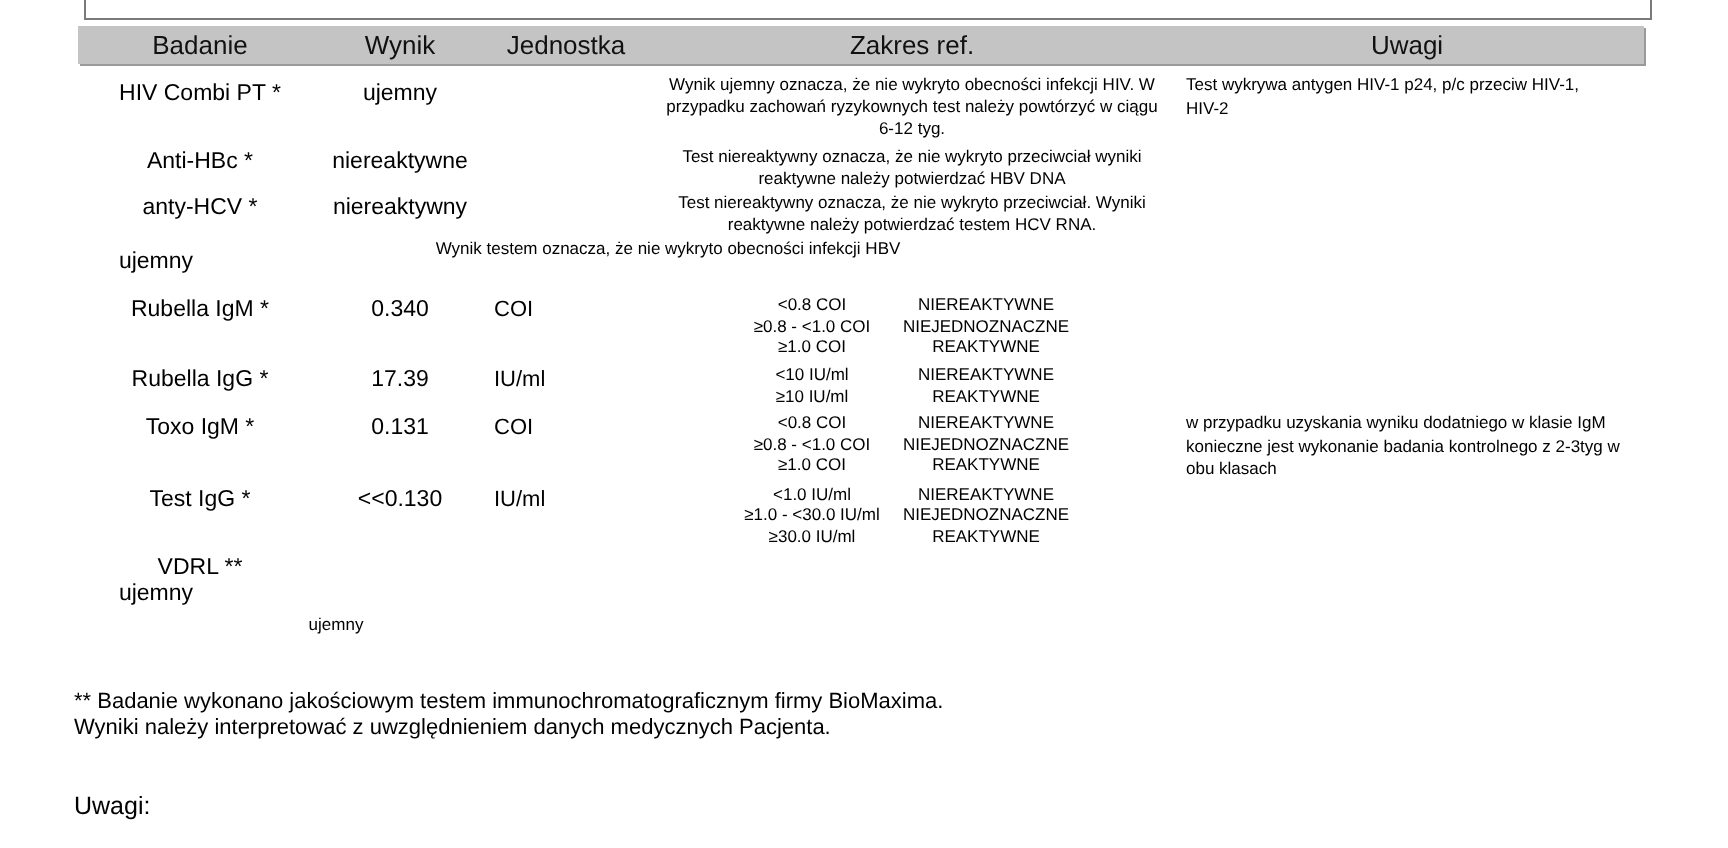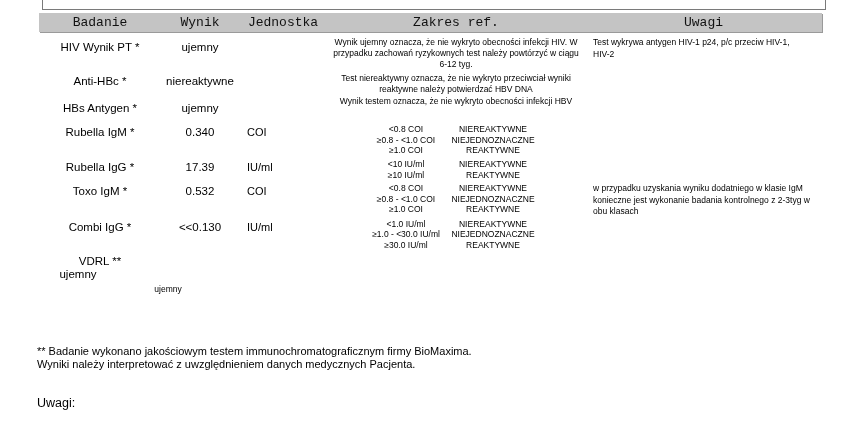--- a/index.html
+++ b/index.html
@@ -17,21 +17,21 @@
   .top-box{
     position:absolute;left:42px;top:-6px;width:784px;height:16px;
     background:#fff;border:1px solid var(--border);box-sizing:border-box;
   }
   
   .report-table{position:absolute;left:39px;top:13px;width:783px;}
   .thead{
     display:flex;align-items:center;height:19px;background:var(--header-bg);
     box-shadow:1px 1px 0 var(--header-shadow);font-size:13px;color:#111;
   }
-  .th{text-align:center;font-family:Liberation Mono, monospace;}
+  .th{text-align:center;}
   .w-name{width:122px;}
   .w-result{width:78px;}
   .w-unit{width:88px;}
   .w-ref{width:258px;}
   .w-note{width:237px;}
   .trow{display:flex;align-items:flex-start;}
   .cell{box-sizing:border-box;}
   .c-name{width:122px;text-align:center;font-size:11.5px;padding-top:3px;}
   .c-result{width:78px;text-align:center;font-size:11.5px;padding-top:3px;}
   .c-unit{width:88px;text-align:left;padding-left:8px;font-size:11px;padding-top:3px;}
@@ -69,21 +69,21 @@
   <div class="report-table">
     <div class="thead">
       <div class="th w-name">Badanie</div>
       <div class="th w-result">Wynik</div>
       <div class="th w-unit">Jednostka</div>
       <div class="th w-ref">Zakres ref.</div>
       <div class="th w-note">Uwagi</div>
     </div>
 
     <div class="trow r0">
-      <div class="cell c-name">HIV Wynik PT *</div>
+      <div class="cell c-name">HIV Combi PT *</div>
       <div class="cell c-result">ujemny</div>
       <div class="cell c-unit"></div>
       <div class="cell c-ref">
         <div class="ref-text">Wynik ujemny oznacza, że nie wykryto obecności infekcji HIV. W
 przypadku zachowań ryzykownych test należy powtórzyć w ciągu
 6-12 tyg.</div>
       </div>
       <div class="cell c-note">Test wykrywa antygen HIV-1 p24, p/c przeciw HIV-1,
 HIV-2</div>
     </div>
@@ -92,23 +92,32 @@
       <div class="cell c-name">Anti-HBc *</div>
       <div class="cell c-result">niereaktywne</div>
       <div class="cell c-unit"></div>
       <div class="cell c-ref">
         <div class="ref-text">Test niereaktywny oznacza, że nie wykryto przeciwciał wyniki
 reaktywne należy potwierdzać HBV DNA</div>
       </div>
       <div class="cell c-note"></div>
     </div>
 
+    <div class="trow r2">
+      <div class="cell c-name">anty-HCV *</div>
+      <div class="cell c-result">niereaktywny</div>
+      <div class="cell c-unit"></div>
+      <div class="cell c-ref">
+        <div class="ref-text">Test niereaktywny oznacza, że nie wykryto przeciwciał. Wyniki
+reaktywne należy potwierdzać testem HCV RNA.</div>
+      </div>
+      <div class="cell c-note"></div>
+    </div>
 
     <div class="trow r3">
-      <div class="cell c-name">HBs Antygen *</div>
       <div class="cell c-result">ujemny</div>
       <div class="cell c-unit"></div>
       <div class="cell c-ref">
         <div class="ref-text">Wynik testem oznacza, że nie wykryto obecności infekcji HBV</div>
       </div>
       <div class="cell c-note"></div>
     </div>
 
     <div class="trow r4">
       <div class="cell c-name">Rubella IgM *</div>
@@ -143,21 +152,21 @@
         <div class="ref-line">
           <span class="rr-range">≥10 IU/ml</span>
           <span class="rr-label">REAKTYWNE</span>
         </div>
       </div>
       <div class="cell c-note"></div>
     </div>
 
     <div class="trow r6">
       <div class="cell c-name">Toxo IgM *</div>
-      <div class="cell c-result">0.532</div>
+      <div class="cell c-result">0.131</div>
       <div class="cell c-unit">COI</div>
       <div class="cell c-ref">
         <div class="ref-line">
           <span class="rr-range">&lt;0.8 COI</span>
           <span class="rr-label">NIEREAKTYWNE</span>
         </div>
         <div class="ref-line">
           <span class="rr-range">≥0.8 - &lt;1.0 COI</span>
           <span class="rr-label">NIEJEDNOZNACZNE</span>
         </div>
@@ -165,21 +174,21 @@
           <span class="rr-range">≥1.0 COI</span>
           <span class="rr-label">REAKTYWNE</span>
         </div>
       </div>
       <div class="cell c-note">w przypadku uzyskania wyniku dodatniego w klasie IgM
 konieczne jest wykonanie badania kontrolnego z 2-3tyg w
 obu klasach</div>
     </div>
 
     <div class="trow r7">
-      <div class="cell c-name">Combi IgG *</div>
+      <div class="cell c-name">Test IgG *</div>
       <div class="cell c-result">&lt;&lt;0.130</div>
       <div class="cell c-unit">IU/ml</div>
       <div class="cell c-ref">
         <div class="ref-line">
           <span class="rr-range">&lt;1.0 IU/ml</span>
           <span class="rr-label">NIEREAKTYWNE</span>
         </div>
         <div class="ref-line">
           <span class="rr-range">≥1.0 - &lt;30.0 IU/ml</span>
           <span class="rr-label">NIEJEDNOZNACZNE</span>

